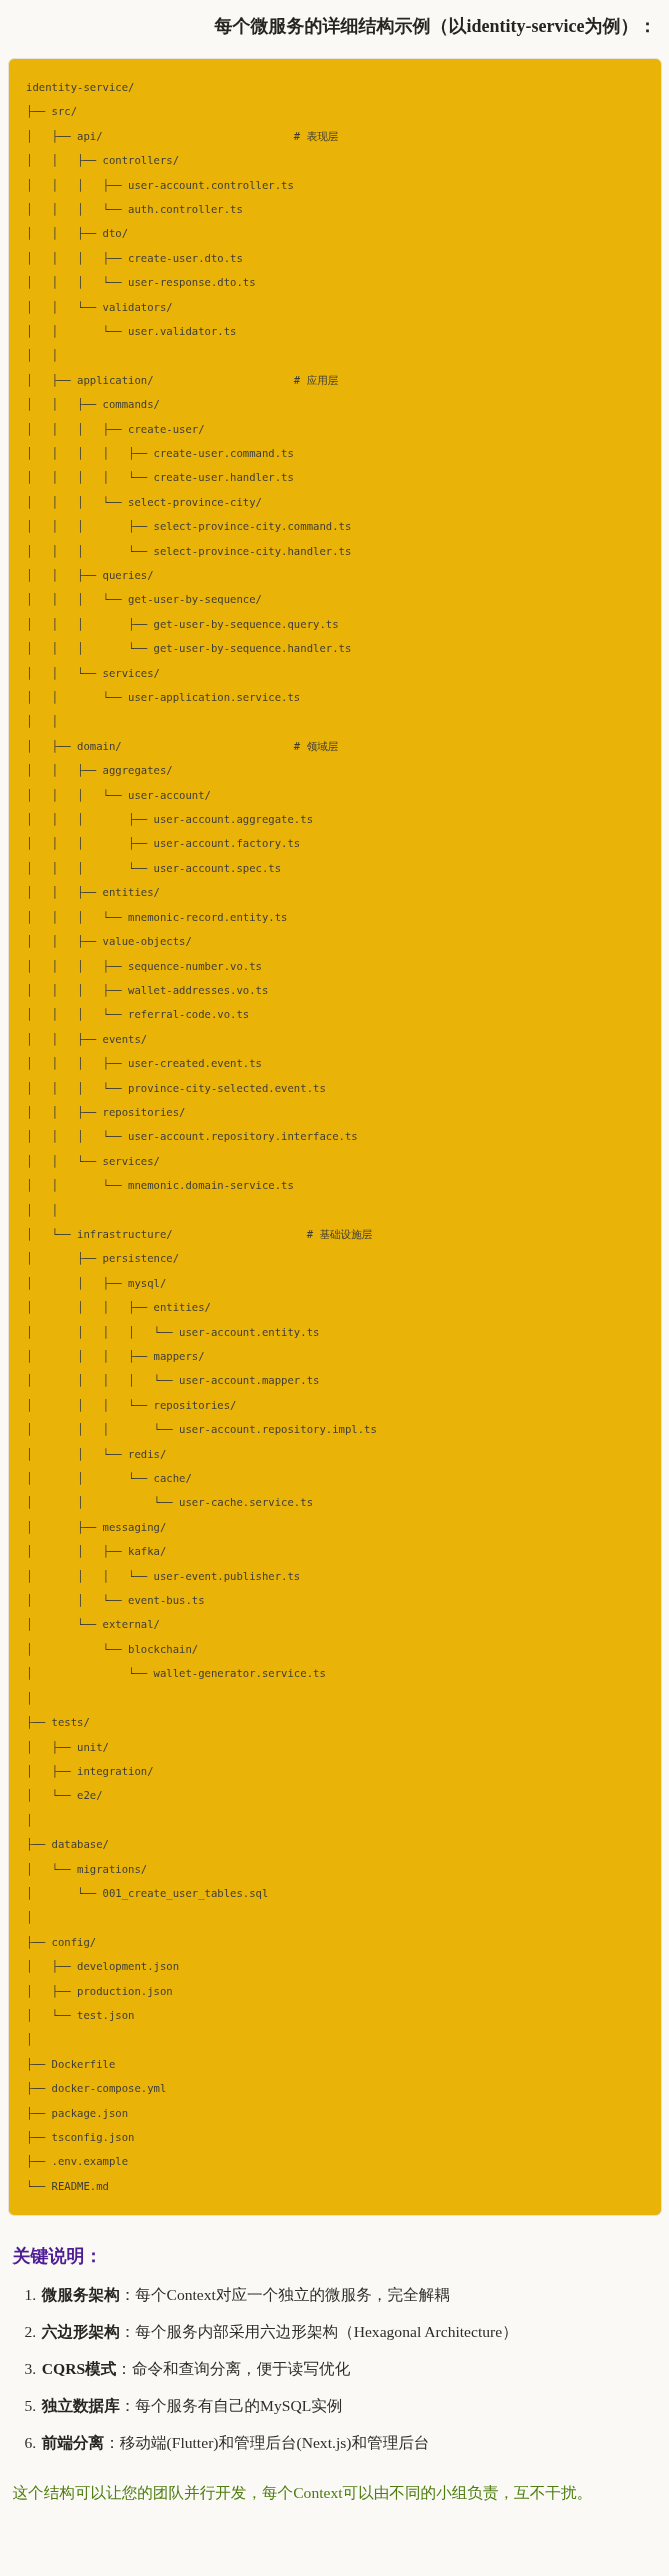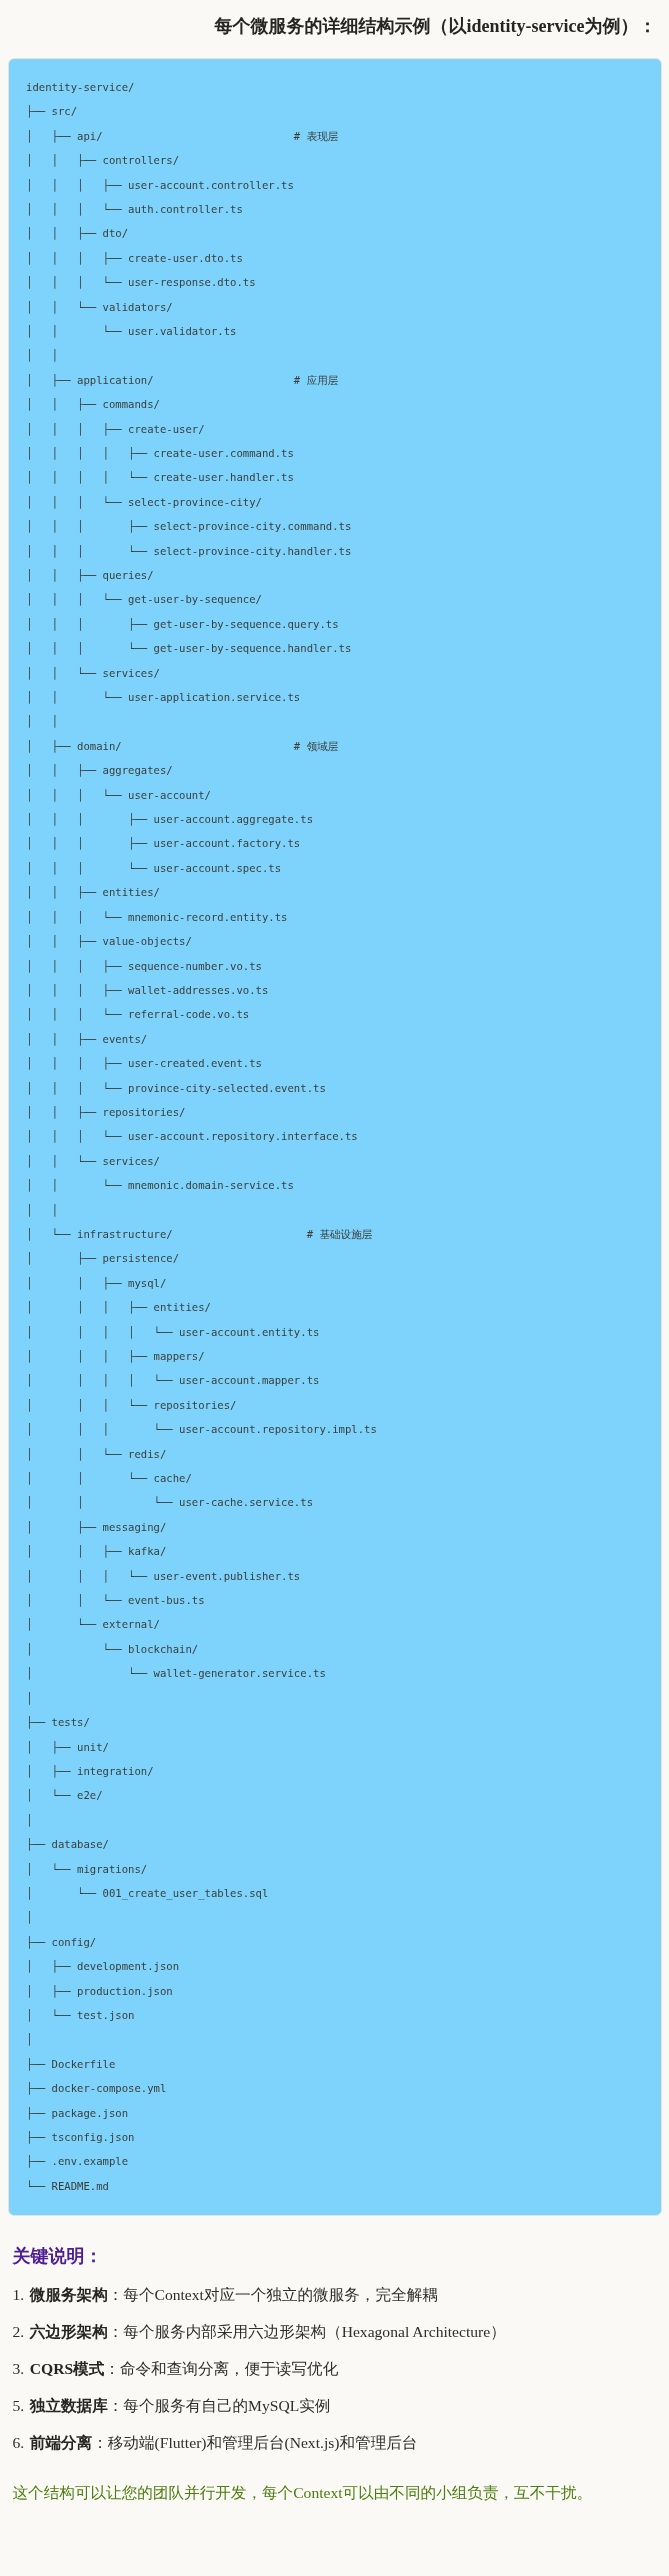--- a/index.html
+++ b/index.html
@@ -16,21 +16,21 @@
   }
   .heading {
     font-size: 18px;
     font-weight: 700;
     line-height: 1.45;
     margin: 2.5px 5px 19px 5px;
     color: #262521;
     text-align: right;
   }
   .code-block {
-    background: #7dd3fc;
+    background: #eab308;
     border: 0.6px solid #E5E3DA;
     border-radius: 6.3px;
     padding: 16.3px 17.5px;
     overflow: hidden;
   }
   pre.file-tree {
     margin: 0;
     font-family: "DejaVu Sans Mono", monospace;
     font-size: 10.6px;
     line-height: 24.4px;
@@ -39,21 +39,21 @@
   }
   .notes-title {
     font-size: 18px;
     font-weight: 700;
     line-height: 1.45;
     margin: 27.5px 5px 13.8px 5px;
     color: #4c1d95;
   }
   ol.notes-list {
     list-style: none;
-    margin: 0;
+    margin: 12px;
     padding: 0 5px;
   }
   ol.notes-list li {
     font-size: 15.6px;
     line-height: 24px;
     margin-bottom: 13px;
     color: #2F2E2A;
   }
   .item-number {
     margin-right: 5.6px;

